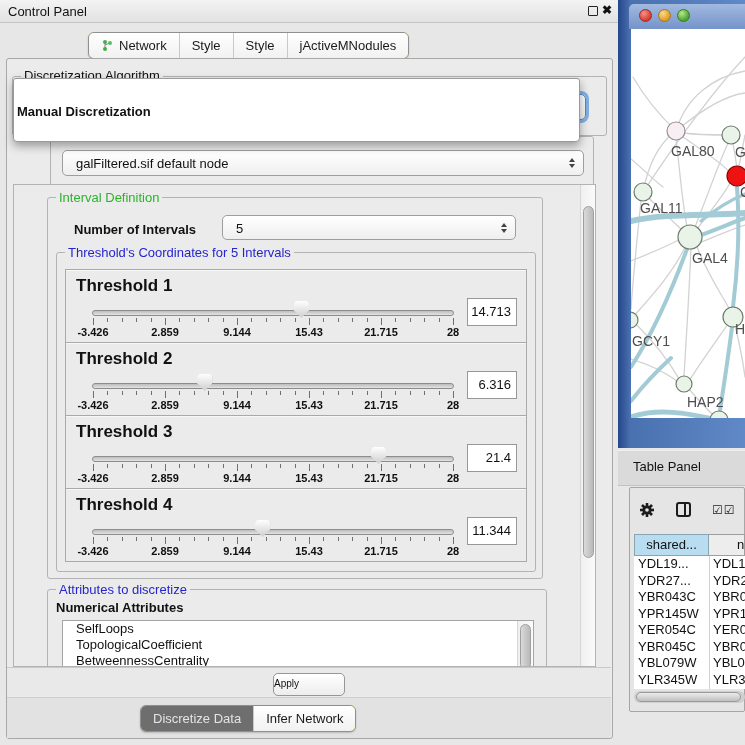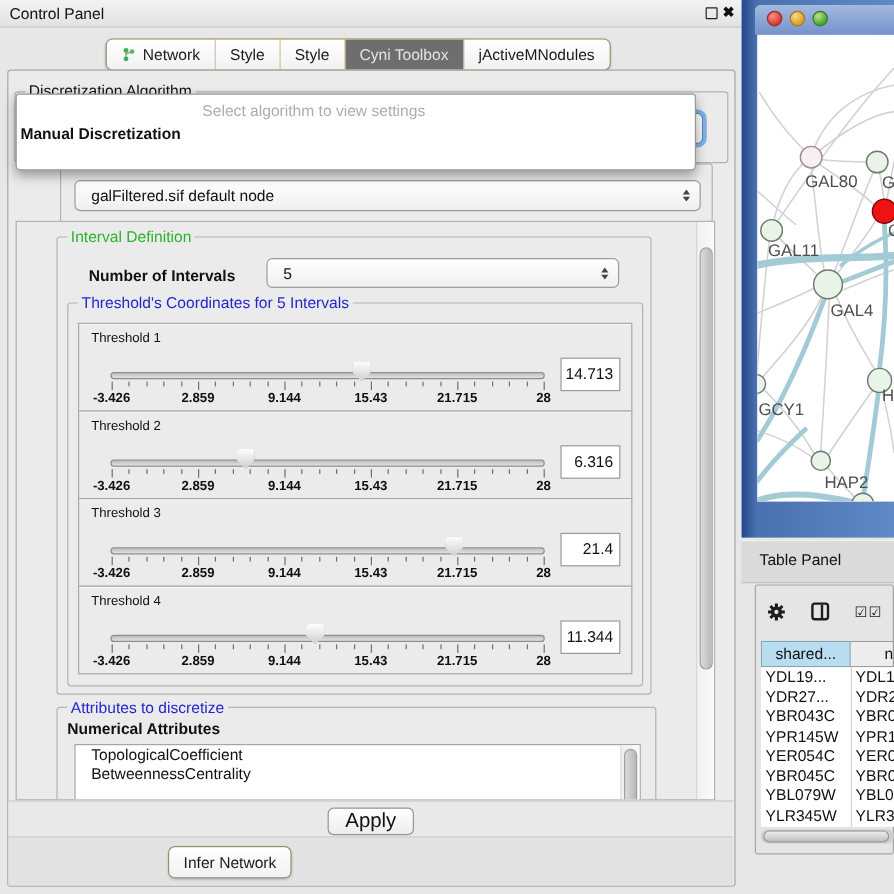--- a/index.html
+++ b/index.html
@@ -37,40 +37,40 @@
          border-radius:3px 3px 4px 4px;box-shadow:0 4px 10px rgba(0,0,0,.35);z-index:40;font-size:13px}
   .popup .hint{position:absolute;left:0;right:70px;top:6px;text-align:center;color:#adadad}
   .popup .opt{position:absolute;left:3px;white-space:nowrap}
   .viewport{left:13px;top:184px;width:583px;height:483px;border:1px solid #b3b3b3;
             background:#ebebeb;overflow:hidden;box-sizing:border-box}
   .vsb{position:absolute;background:linear-gradient(to right,#f0f0f0,#fbfbfb);border-left:1px solid #d6d6d6}
   .vsb .th{position:absolute;left:2px;width:11px;border-radius:6px;border:1px solid #9f9f9f;
            background:linear-gradient(to right,#dadada,#b9b9b9);box-sizing:border-box}
   .tpanel{border:1px solid #a9a9a9;background:#ebebeb;position:relative;margin-top:-1px;height:74px;
           box-shadow:inset 0 1px 0 #f7f7f7;box-sizing:border-box}
-  .tlabel{position:absolute;left:10px;top:6px;font-weight:normal;font-size:11px}
+  .tlabel{position:absolute;left:10px;top:6px;font-weight:bold;font-size:17px}
   .sliderzone{position:absolute;left:26px;width:362px;top:0;height:100%}
   .track{position:absolute;left:0;right:0;top:40px;height:4px;border:1px solid #8d8d8d;border-radius:3px;
          background:linear-gradient(#bdbdbd,#e3e3e3)}
   .thumb{position:absolute;top:31px;width:15px;height:17px;margin-left:-7px;
          background:linear-gradient(#fefefe,#cecece);
          clip-path:polygon(0 15%,15% 0,85% 0,100% 15%,100% 55%,50% 100%,0 55%);
          filter:drop-shadow(0 0 1px #7d7d7d)}
   .ticks{position:absolute;left:1px;right:1px;top:48px;height:8px}
   .tick{position:absolute;width:1px;background:#6f6f6f}
   .tick.minor{height:4px}.tick.major{height:7px}
   .tlabels{position:absolute;left:1px;right:1px;top:56px;height:12px;font-size:11px;font-weight:bold;color:#101010}
   .tl{position:absolute;transform:translateX(-50%);white-space:nowrap}
   .vbox{position:absolute;right:9px;top:28px;width:50px;height:28px;background:#fff;border:1px solid #979797;
         font-size:13px;text-align:right;line-height:26px;padding-right:5px;box-sizing:border-box}
   .list{position:absolute;background:#fff;border:1px solid #a5a5a5;font-size:13px;overflow:hidden}
   .list .it{padding-left:13px;height:16px;line-height:16px;white-space:nowrap}
   .applybar{left:7px;top:667px;width:604px;height:30px;background:#e9e9e9;border-top:1px solid #c9c9c9}
   .btn{position:absolute;left:266px;top:5px;width:70px;height:21px;border:1px solid #969696;border-radius:5px;
-       background:linear-gradient(#ffffff,#ededed);font-size:17px;text-align:center;line-height:20px}
+       background:linear-gradient(#ffffff,#ededed);font-size:10px;line-height:20px}
   .bottombar{left:7px;top:697px;width:604px;height:40px;background:#e2e2e2;border-top:1px solid #cecece}
   
   .netwin{left:618px;top:0;width:127px;height:448px;
           background:linear-gradient(to right,#24468b 0,#4970af 12px,#6089c8 100%)}
   .nettitle{position:absolute;left:11px;top:4px;width:116px;height:25px;border-radius:5px 0 0 0;
             background:linear-gradient(#a2badf,#7493cb);border-bottom:1px solid #4766a3}
   .light{position:absolute;top:5px;width:13px;height:13px;border-radius:50%;box-sizing:border-box}
   .netcanvas{position:absolute;left:13px;top:29px;width:114px;height:389px;background:#fff;overflow:hidden}
   .tp-bar{left:618px;top:450px;width:127px;height:34px;background:#dadada;border-top:1px solid #efefef;
           border-bottom:1px solid #c2c2c2;font-size:13px}
@@ -118,23 +118,20 @@
         </svg>
       </span>
       <span>Network</span>
     </div>
     <div class="tab">
       <span>Style</span>
     </div>
     <div class="tab">
       <span>Style</span>
     </div>
-    <div class="tab sel">
-      <span>Cyni Toolbox</span>
-    </div>
     <div class="tab">
       <span>jActiveMNodules</span>
     </div>
   </div>
 
 <div class="abs mainpanel"></div>
 
 <div class="groupbox" style="left:12px;top:76px;width:593px;height:58px">
   <span class="gtitle" style="top:-9px">Discretization Algorithm</span>
 </div>
@@ -150,21 +147,20 @@
 </div>
 <div class="combo" style="left:62px;top:150px;width:522px;height:26px">
   <span class="val">galFiltered.sif default node</span>
   <span class="stepper">
       <i class="arr-up"></i>
       <i class="arr-dn"></i>
     </span>
 </div>
 
 <div class="abs popup">
-  <div class="hint">Select algorithm to view settings</div>
   <div class="opt" style="top:25px;font-weight:bold">Manual Discretization</div>
 </div>
 
 <div class="abs viewport">
 
   <div class="groupbox" style="left:33px;top:12px;width:494px;height:380px">
     <span class="gtitle green">Interval Definition</span>
 
     <span class="abs" style="left:26px;top:24px;font-weight:bold;font-size:13px">Number of Intervals</span>
     <div class="combo" style="left:174px;top:17px;width:294px;height:25px">
@@ -355,39 +351,43 @@
     <div class="vbox">11.344</div>
   </div>
         </div>
     </div>
   </div>
 
   <div class="groupbox" style="left:33px;top:404px;width:498px;height:290px">
     <span class="gtitle blue">Attributes to discretize</span>
     <span class="abs" style="left:8px;top:10px;font-weight:bold;font-size:13px">Numerical Attributes</span>
     <div class="list" id="attr-list" style="left:14px;top:30px;width:470px;height:250px">
+      <div class="it">SelfLoops</div>
         <div class="it">TopologicalCoefficient</div>
         <div class="it">BetweennessCentrality</div>
         <div class="vsb" style="right:0;top:0;bottom:0;width:15px">
         <div class="th" style="top:3px;height:46px"></div>
       </div>
     </div>
   </div>
 
   <div class="vsb" style="left:566px;top:0;bottom:0;width:15px">
     <div class="th" style="top:21px;height:352px"></div>
   </div>
 </div>
 
 <div class="abs applybar">
   <div class="btn">Apply</div>
 </div>
 
 <div class="abs bottombar"></div>
 <div class="abs tabbar" id="bottom-tabs" style="left:140px;top:705px">
+    <div class="tab sel">
+      <span>Discretize Data</span>
+    </div>
     <div class="tab">
       <span>Infer Network</span>
     </div>
   </div>
 
 <div class="abs netwin">
   <div class="nettitle">
     <span class="light" style="left:10px;background:radial-gradient(circle at 35% 30%,#f59289,#d63a30 70%);border:1px solid #9c2a23"></span>
     <span class="light" style="left:29px;background:radial-gradient(circle at 35% 30%,#fbd98a,#dd9d22 70%);border:1px solid #a8761a"></span>
     <span class="light" style="left:48px;background:radial-gradient(circle at 35% 30%,#b7e98e,#4aa22e 70%);border:1px solid #3a7a22"></span>

